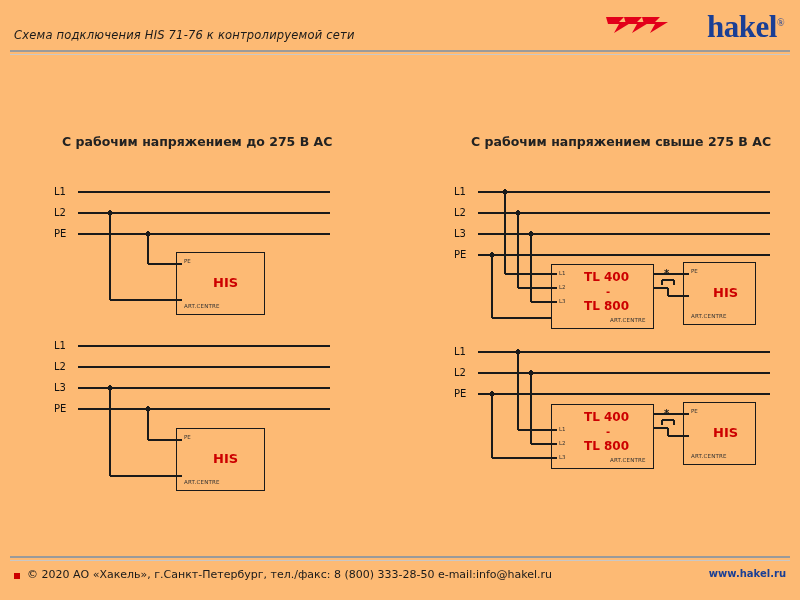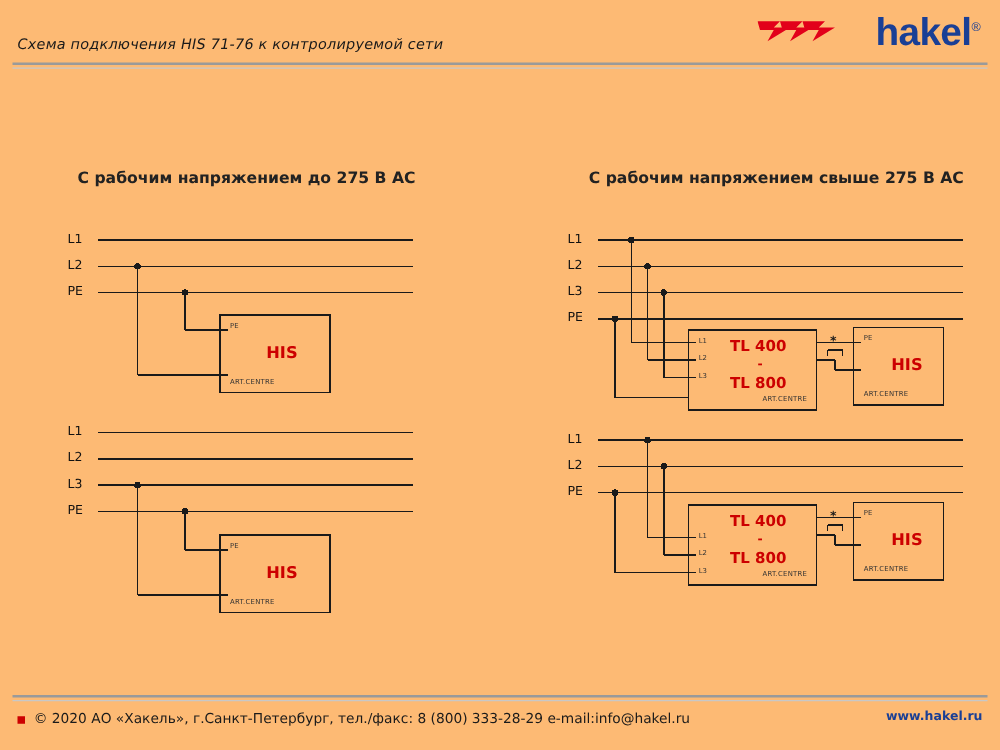--- a/index.html
+++ b/index.html
@@ -43,21 +43,21 @@
     position: absolute;
     right: 16px;
     top: 4px;
     width: 180px;
     height: 38px;
   }
   .logo-text {
     position: absolute;
     right: 0;
     top: 0;
-    font-family: Liberation Sans, sans-serif;
+    font-family: Liberation Serif, serif;
     font-weight: bold;
     font-size: 31px;
     color: #1a3f95;
     letter-spacing: -0.5px;
     line-height: 38px;
   }
   .logo-reg {
     font-size: 10px;
     vertical-align: super;
     font-weight: normal;
@@ -374,16 +374,16 @@
 
     <div class="pin-label" style="left:691px; top:352px;">PE</div>
     <div class="dev-label his-label" style="left:713px; top:369px;">HIS</div>
     <div class="art-label" style="left:691px; top:397px;">ART.CENTRE</div>
 
   </div>
 
   <div class="footer-rule-1"></div>
   <div class="footer-rule-2"></div>
   <div class="footer-bullet"></div>
-  <div class="footer-text">© 2020 АО «Хакель», г.Санкт-Петербург, тел./факс: 8 (800) 333-28-29     e-mail:info@hakel.ru</div>
+  <div class="footer-text">© 2020 АО «Хакель», г.Санкт-Петербург, тел./факс: 8 (800) 333-28-50     e-mail:info@hakel.ru</div>
   <div class="footer-web">www.hakel.ru</div>
 
 </div>
 
 </body></html>

